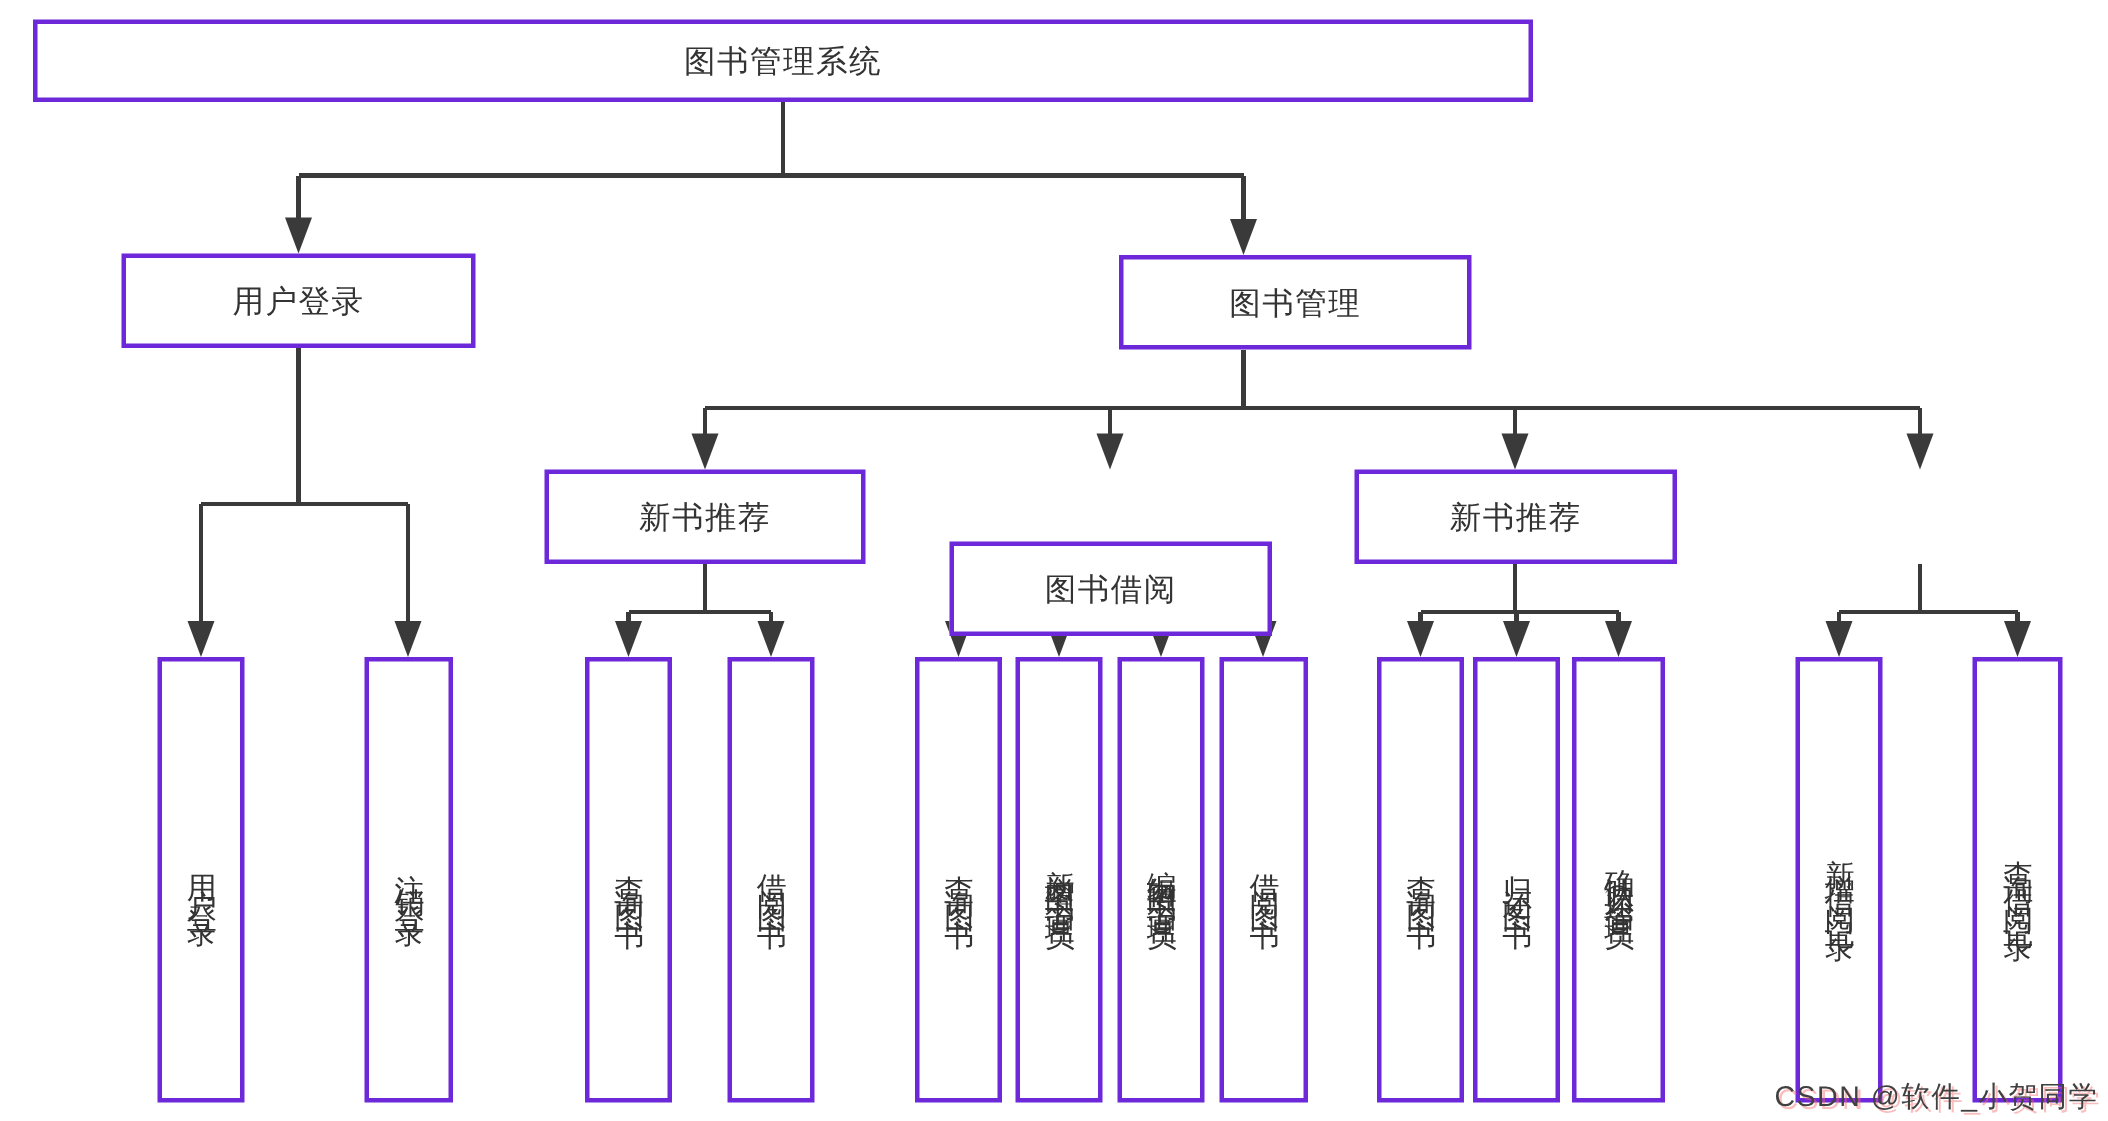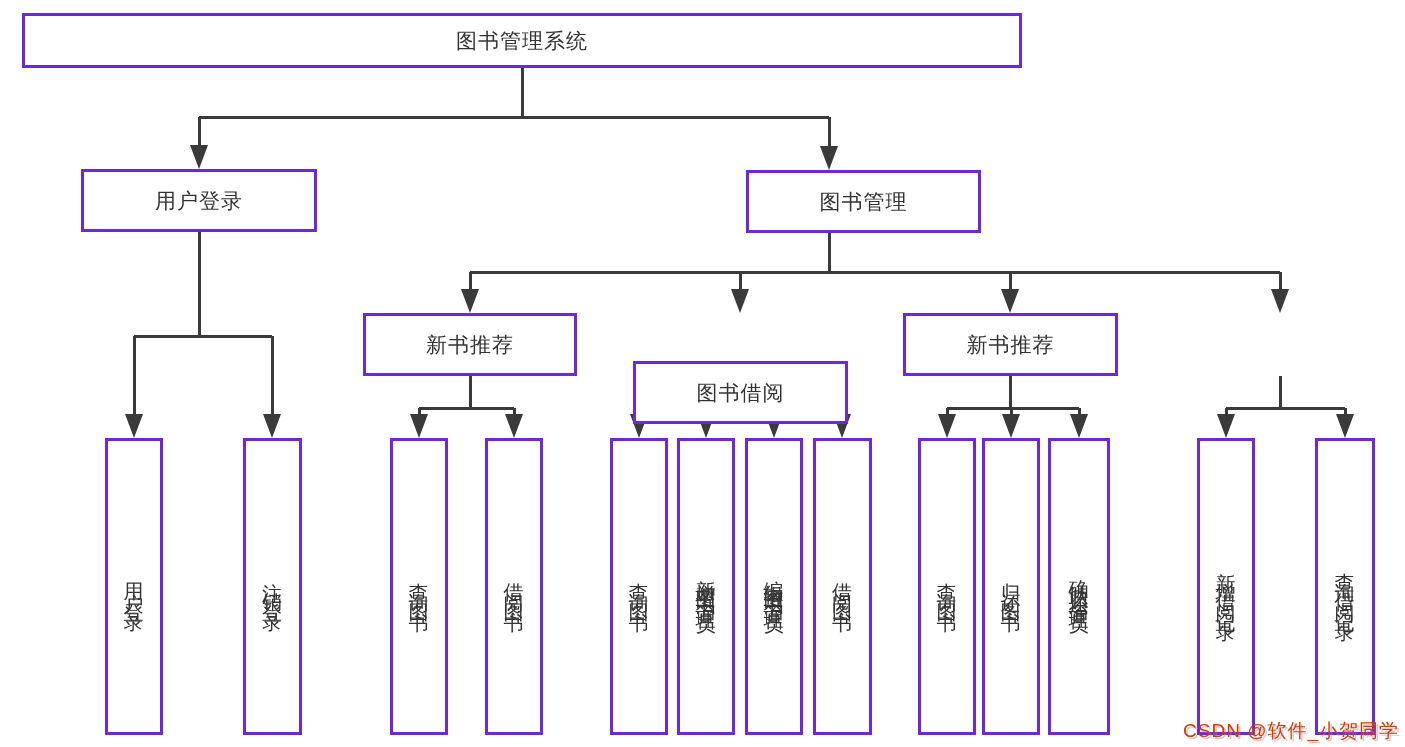--- a/index.html
+++ b/index.html
@@ -16,21 +16,21 @@
   }
   .node-root{font-size:21px;letter-spacing:1px;}
   .node-h{font-size:21px;letter-spacing:1px;}
   .node-leaf{font-size:20px;}
   .vtext{
     writing-mode:vertical-rl;text-orientation:mixed;
     letter-spacing:10px;line-height:1;display:block;
   }
   .watermark{
     position:absolute;right:6px;bottom:3px;z-index:3;
-    font-size:19px;color:#c2410c;letter-spacing:1px;
+    font-size:19px;color:#404040;letter-spacing:1px;
     text-shadow:2px 2px 0 rgba(244,106,106,0.45);
     white-space:nowrap;
   }
 </style>
 </head>
 <body>
 
 <div class="canvas">
 
   <svg class="connectors" viewBox="0 0 1405 747" xmlns="http://www.w3.org/2000/svg">

